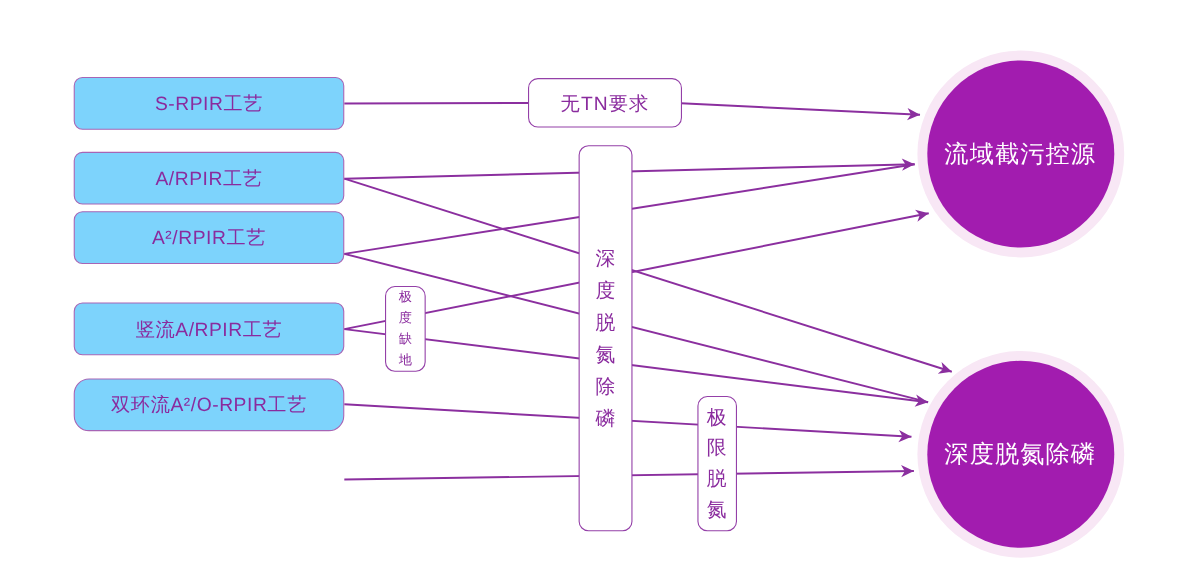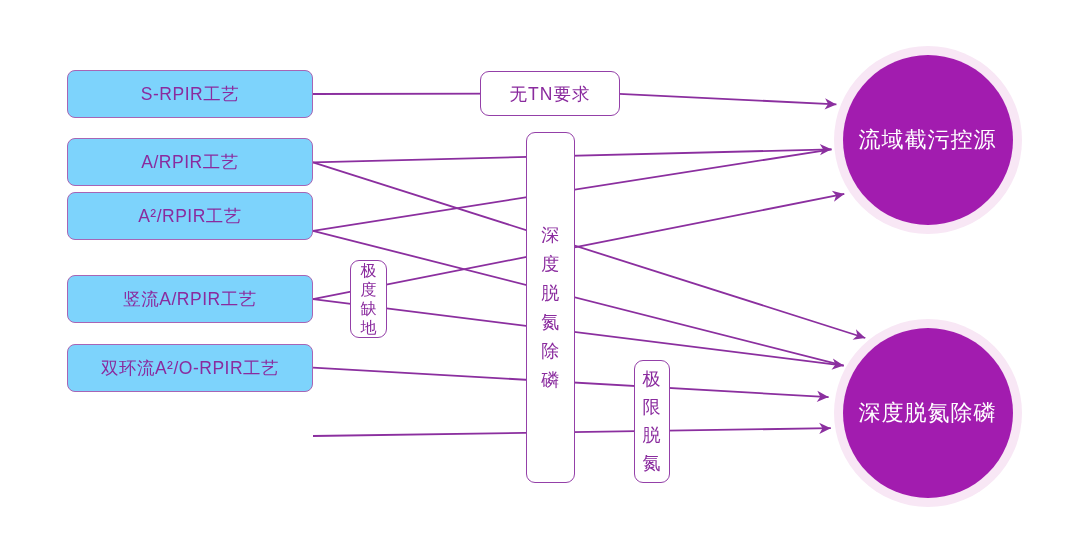--- a/index.html
+++ b/index.html
@@ -61,33 +61,33 @@
   </div>
   <div class="process-box" style="top:138.3px;">
     <span>A/RPIR工艺</span>
   </div>
   <div class="process-box" style="top:192px;">
     <span>A²/RPIR工艺</span>
   </div>
   <div class="process-box" style="top:275.2px;">
     <span>竖流A/RPIR工艺</span>
   </div>
-  <div class="process-box" style="top:343.6px;">
+  <div class="process-box" style="top:343.6px;border-radius:14px;">
     <span>双环流A²/O-RPIR工艺</span>
   </div>
 
   <div class="label-box label-vertical" style="left:525.5px;top:132px;width:49.5px;height:351px;font-size:18px;line-height:29px;">
     <span>深度脱氮除磷</span>
   </div>
 
   <div class="label-box label-horizontal" style="left:480px;top:71px;width:140px;height:45px;">
     <span>无TN要求</span>
   </div>
 
-  <div class="label-box label-vertical" style="left:350px;top:260px;width:37px;height:78px;font-size:16px;line-height:19px;">
+  <div class="label-box label-vertical" style="left:350px;top:260px;width:37px;height:78px;font-size:12px;line-height:19px;">
     <span>极度缺地</span>
   </div>
 
   <div class="label-box label-vertical" style="left:633.6px;top:359.5px;width:36px;height:123px;font-size:18px;line-height:28px;">
     <span>极限脱氮</span>
   </div>
 
   <div class="circle-node" style="left:842.5px;top:55px;">
     <span>流域截污控源</span>
   </div>

